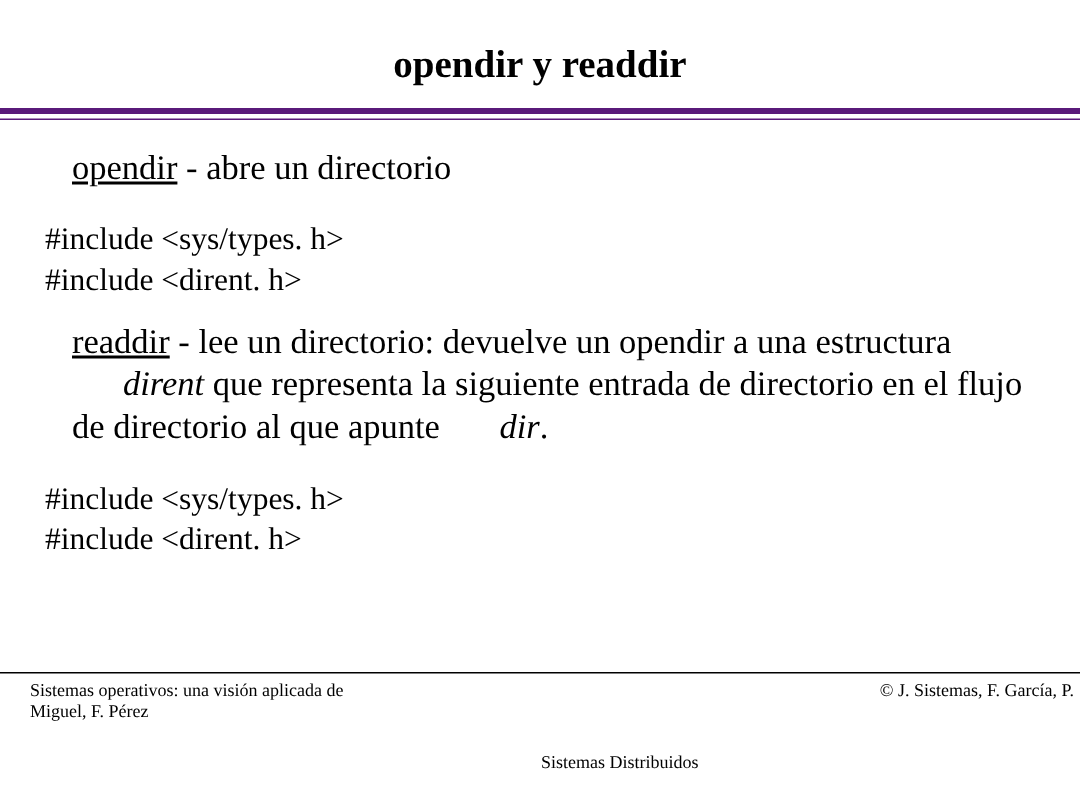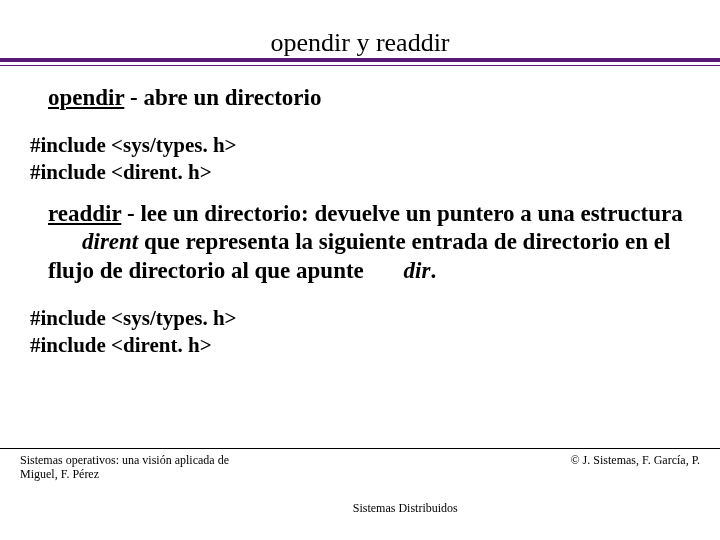--- a/index.html
+++ b/index.html
@@ -8,53 +8,52 @@
     height: 540px;
     background: #ffffff;
     font-family: "Times New Roman", Times, serif;
     color: #000;
     position: relative;
     overflow: hidden;
   }
   .title {
     text-align: center;
     font-size: 26px;
-    font-weight: normal;
+    font-weight: bold;
     padding-top: 28px;
-    padding-bottom: 0;
+    padding-bottom: 14px;
   }
   .title-underline {
     border-top: 4px solid #5a1a7a;
     border-bottom: 1px solid #5a1a7a;
     height: 8px;
     margin: 0;
   }
   .content {
     padding: 12px 30px 0 30px;
-    font-weight: bold;
   }
   .section-intro {
     font-size: 23px;
     margin: 6px 0 6px 18px;
     line-height: 1.25;
   }
   .fn-name { text-decoration: underline; }
   .code-block {
     font-size: 21px;
     margin: 19px 0 14px 0;
     line-height: 1.28;
   }
   .italic { font-style: italic; margin-left: 34px; }
   .footer {
     position: absolute;
     left: 0;
     right: 0;
     bottom: 24px;
     border-top: 1px solid #000;
-    padding: 4px 20px 0 20px;
+    padding: 4px 4px 0 20px;
     display: flex;
     justify-content: space-between;
     align-items: flex-start;
     font-size: 12px;
   }
   .footer-left { max-width: 220px; line-height: 1.2; }
   .footer-center { text-align: center; flex: 1; margin-top: 48px; }
   .footer-right { text-align: right; }
 </style>
 </head>
@@ -67,21 +66,21 @@
 
   <p class="section-intro">
     <span class="fn-name">opendir</span><span> - abre un directorio</span>
   </p>
   <div class="code-block">
     <div>#include &lt;sys/types. h&gt;</div>
     <div>#include &lt;dirent. h&gt;</div>
   </div>
 
   <p class="section-intro">
-    <span class="fn-name">readdir</span><span> - lee un directorio: devuelve un puntero a una estructura </span><span class="italic">dirent</span><span> que representa la siguiente entrada de directorio en el flujo de directorio al que apunte </span><span class="italic">dir</span><span>.</span>
+    <span class="fn-name">readdir</span><span> - lee un directorio: devuelve un opendir a una estructura </span><span class="italic">dirent</span><span> que representa la siguiente entrada de directorio en el flujo de directorio al que apunte </span><span class="italic">dir</span><span>.</span>
   </p>
   <div class="code-block">
     <div>#include &lt;sys/types. h&gt;</div>
     <div>#include &lt;dirent. h&gt;</div>
   </div>
 
 </div>
 
 <div class="footer">
   <div class="footer-left">Sistemas operativos: una visión aplicada de Miguel, F. Pérez</div>

